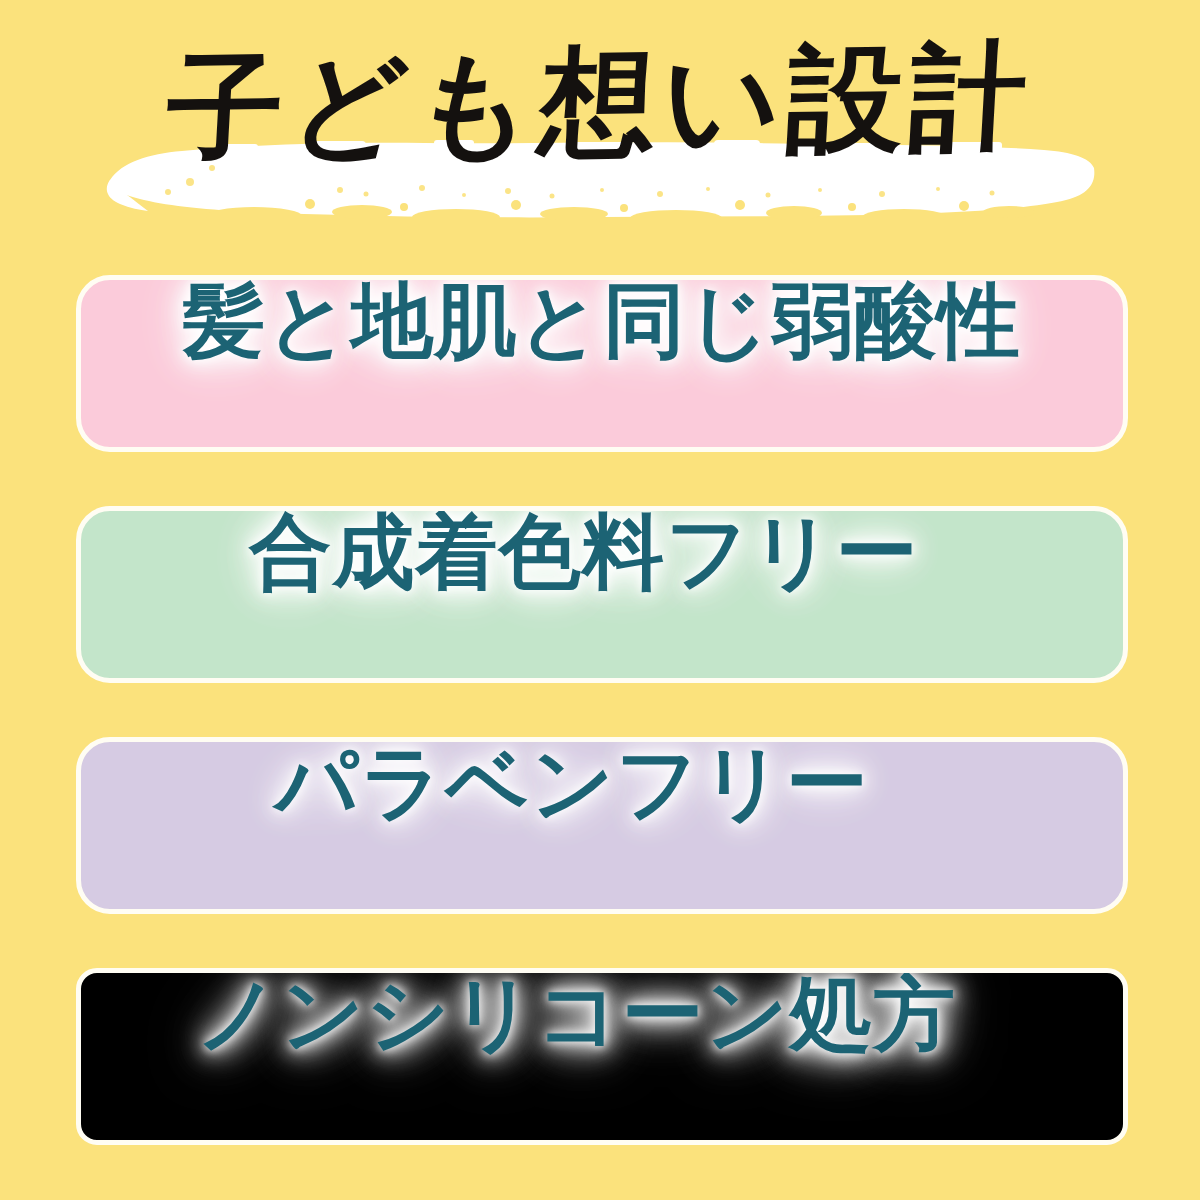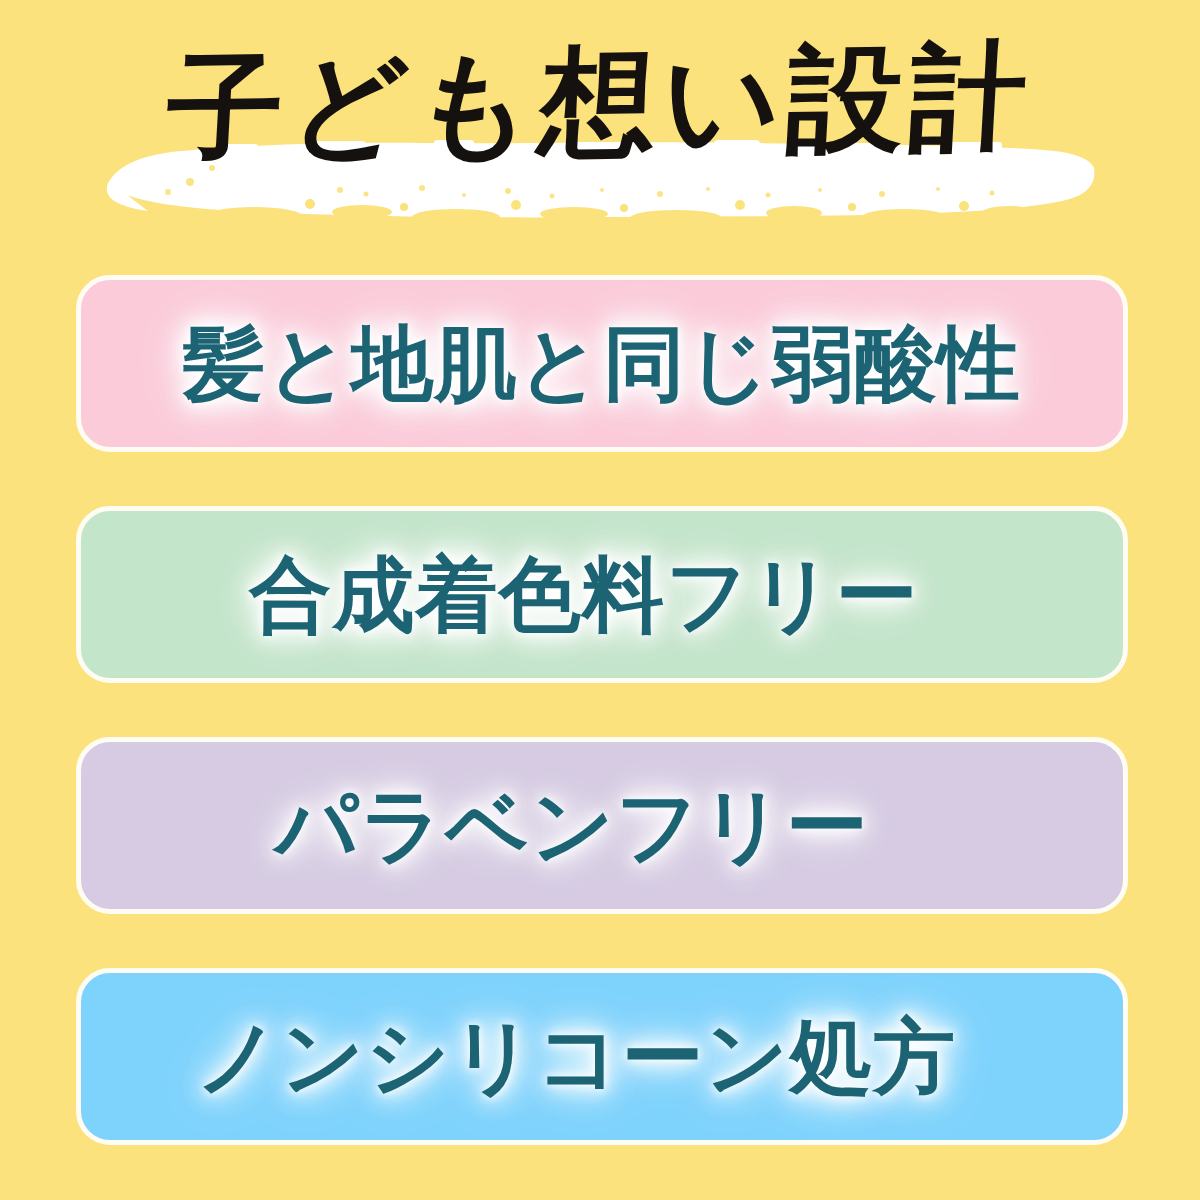--- a/index.html
+++ b/index.html
@@ -67,21 +67,21 @@
   }
 
   .card {
     position: relative;
     box-sizing: border-box;
     width: 1052px;
     height: 177px;
     border-radius: 34px;
     border: 5px solid #FFFDF3;
     display: flex;
-    align-items: center;
+    align-items: flex-start;
     justify-content: center;
     overflow: hidden;
   }
 
   .card + .card {
     margin-top: 54px;
   }
 
   .card-label {
     font-family: "DejaVu Sans", "Liberation Sans", sans-serif;
@@ -96,21 +96,21 @@
        0 0 18px #FFFFFF,
        0 0 26px #FFFFFF,
        0 0 34px rgba(255,255,255,0.95),
        0 0 46px rgba(255,255,255,0.8),
        0 0 60px rgba(255,255,255,0.55);
   }
 
   .card-1 { background: #FBCBDA; }
   .card-2 { background: #D6CBE3; }
   .card-3 { background: #C3E5CA; }
-  .card-4 { background: #7dd3fc; }
+  .card-4 { background: #000000; border-radius: 21px; }
 
   
   .card-2 .card-label { transform: translateX(-30px); }
   .card-3 .card-label { transform: translateX(-18px); }
   .card-4 .card-label { transform: translateX(-26px); }
 </style>
 </head>
 <body>
 
 <div id="poster">

